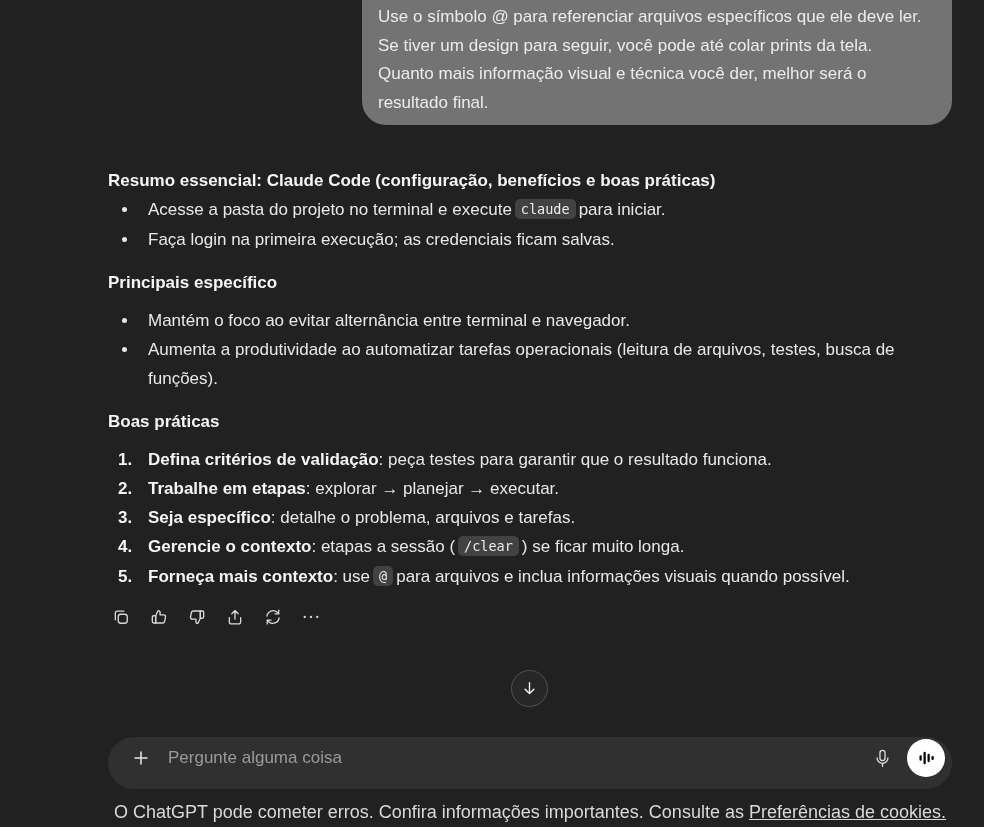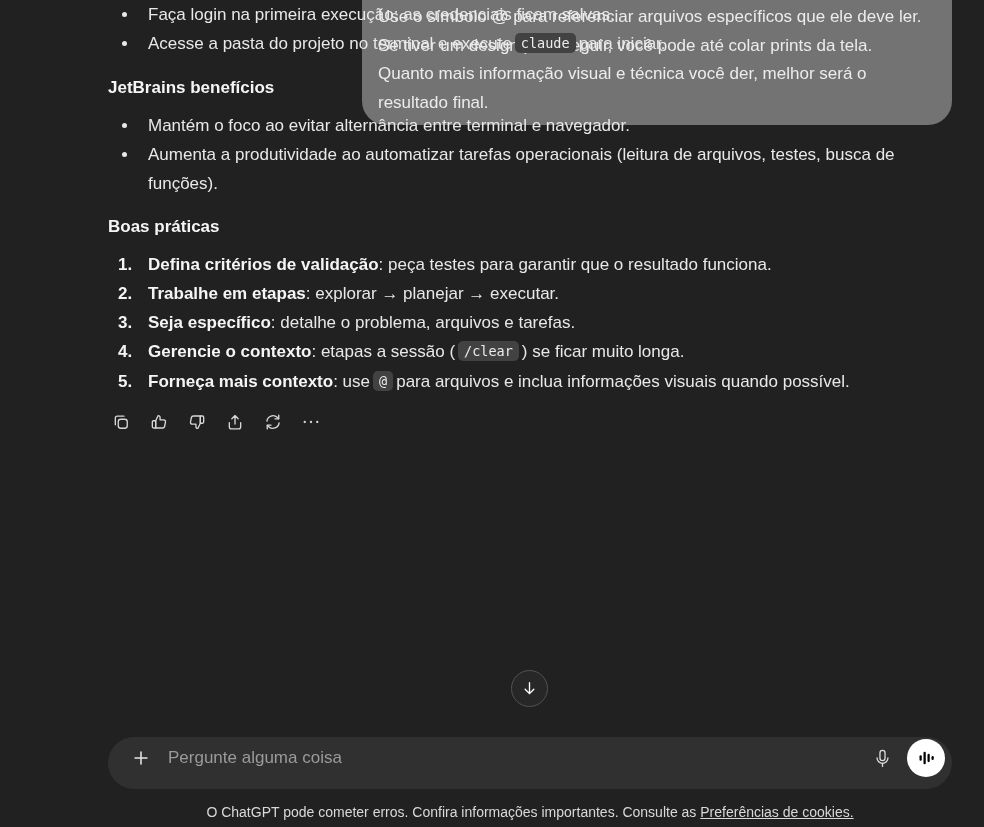--- a/index.html
+++ b/index.html
@@ -93,47 +93,48 @@
   .voice-btn{
     width:38px;height:38px;border-radius:50%;
     background:#ffffff;border:none;cursor:pointer;
     display:flex;align-items:center;justify-content:center;padding:0;
   }
   .voice-btn svg{width:20px;height:20px;fill:#000;}
 
   
   .footer{
     position:absolute;left:108px;top:804px;width:844px;
-    text-align:center;font-size:14px;color:#d9d9d9;line-height:17px;
+    text-align:center;font-size:18px;color:#d9d9d9;line-height:17px;
   }
   .footer a{color:#d9d9d9;text-decoration:underline;cursor:pointer;}
 </style>
 </head>
 <body>
 
 <div class="page">
 
   <div class="bubble">
     <span>Use o símbolo @ para referenciar arquivos específicos que ele deve ler.
 Se tiver um design para seguir, você pode até colar prints da tela.
 Quanto mais informação visual e técnica você der, melhor será o
 resultado final.</span>
   </div>
 
   <div class="content">
 
+    <div class="msg-title">Resumo essencial: Claude Code (configuração, benefícios e boas práticas)</div>
 
     <ul>
+      <li>
+        <span>Acesse a pasta do projeto no terminal e execute</span><code class="chip">claude</code><span>para iniciar.</span>
+      </li>
       <li><span>Faça login na primeira execução; as credenciais ficam salvas.</span></li>
-      <li>
-        <span>Acesse a pasta do projeto no terminal e execute</span><code class="chip">claude</code><span>para iniciar.</span>
-      </li>
     </ul>
 
-    <div class="section-h">JetBrains benefícios</div>
+    <div class="section-h">Principais específico</div>
     <ul>
       <li><span>Mantém o foco ao evitar alternância entre terminal e navegador.</span></li>
       <li><span>Aumenta a produtividade ao automatizar tarefas operacionais (leitura de arquivos, testes, busca de funções).</span></li>
     </ul>
 
     <div class="section-h">Boas práticas</div>
     <ol>
       <li>
         <span class="num">1.</span><b>Defina critérios de validação</b><span>: peça testes para garantir que o resultado funciona.</span>
       </li>

